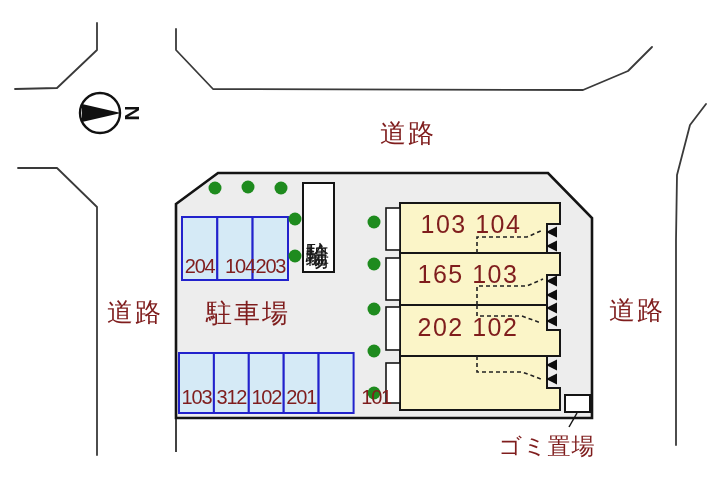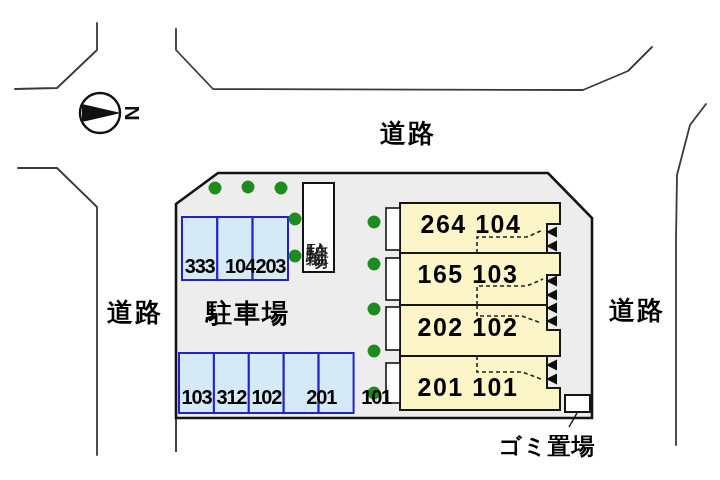--- a/index.html
+++ b/index.html
@@ -3,21 +3,21 @@
 <meta charset="utf-8">
 <style>
   html,body{margin:0;padding:0;background:#fff;}
   #stage{
     position:relative;width:720px;height:480px;background:#ffffff;overflow:hidden;
     font-family:"Liberation Sans", sans-serif;color:#1a1a1a;
   }
   #plan-svg{position:absolute;left:0;top:0;}
   .lbl{
     position:absolute;transform:translate(-50%,-50%);white-space:nowrap;
-    color:#000000;line-height:1;font-weight:bold;
+    color:#7f1d1d;line-height:1;
   }
   .road-lbl{font-size:26px;letter-spacing:2px;}
   .parking-lot-lbl{font-size:26px;letter-spacing:2px;}
   .garbage-lbl{font-size:23px;letter-spacing:1px;}
   .unit-lbl{font-size:25px;letter-spacing:1.5px;}
   .stall-lbl{font-size:20px;letter-spacing:-1.2px;}
   .bike-lbl{
     position:absolute;left:303px;top:183px;width:31px;height:89px;
     display:flex;align-items:center;justify-content:center;
     writing-mode:vertical-rl;text-orientation:upright;
@@ -115,28 +115,27 @@
   <div class="lbl road-lbl" style="left:408px;top:133px;">道路</div>
   <div class="lbl road-lbl" style="left:135px;top:312px;">道路</div>
   <div class="lbl road-lbl" style="left:637px;top:310px;">道路</div>
 
   <div class="lbl parking-lot-lbl" style="left:248px;top:313px;">駐車場</div>
 
   <div class="bike-lbl">駐輪場</div>
 
   <div class="lbl garbage-lbl" style="left:547px;top:446px;">ゴミ置場</div>
 
-  <div class="lbl unit-lbl" style="left:471px;top:224px;">264 104</div>
+  <div class="lbl unit-lbl" style="left:471px;top:224px;">103 104</div>
   <div class="lbl unit-lbl" style="left:468px;top:274px;">165 103</div>
   <div class="lbl unit-lbl" style="left:468px;top:327px;">202 102</div>
-  <div class="lbl unit-lbl" style="left:468px;top:387px;">201 101</div>
 
-  <div class="lbl stall-lbl" style="left:199.6px;top:266px;">333</div>
+  <div class="lbl stall-lbl" style="left:199.6px;top:266px;">204</div>
   <div class="lbl stall-lbl" style="left:225px;top:266px;padding-left:30px;">104</div>
   <div class="lbl stall-lbl" style="left:270.4px;top:266px;">203</div>
 
   <div class="lbl stall-lbl" style="left:196.5px;top:397px;text-align:center;">103</div>
   <div class="lbl stall-lbl" style="left:231.4px;top:397px;">312</div>
   <div class="lbl stall-lbl" style="left:266.3px;top:397px;">102</div>
-  <div class="lbl stall-lbl" style="left:301.2px;top:397px;margin-left:20px;">201</div>
+  <div class="lbl stall-lbl" style="left:301.2px;top:397px;">201</div>
   <div class="lbl stall-lbl" style="left:336.1px;top:397px;margin-left:40px;">101</div>
 
 </div>
 
 </body></html>

